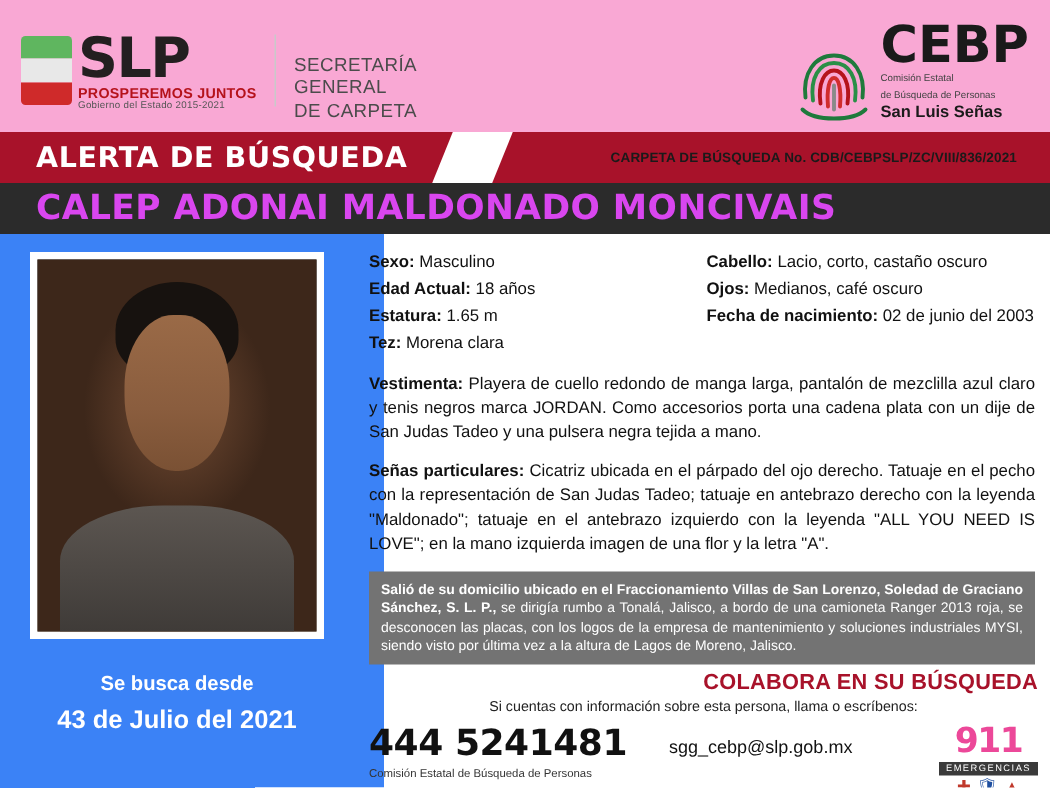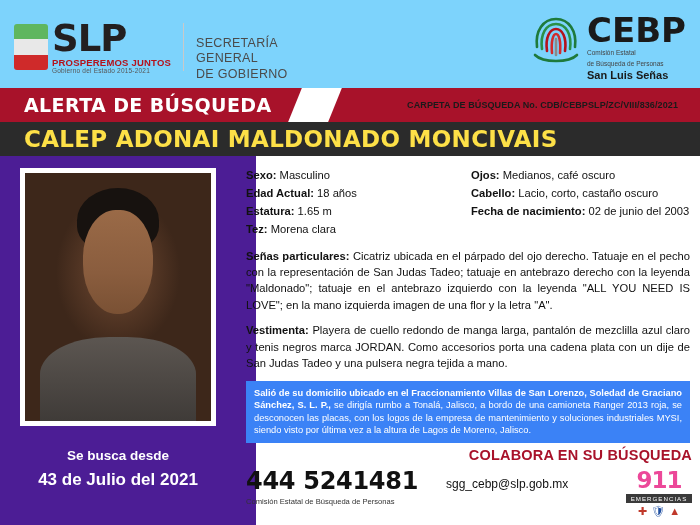--- a/index.html
+++ b/index.html
@@ -8,21 +8,21 @@
     font-family: "Liberation Sans", sans-serif;
     background: #ffffff;
     overflow: hidden;
   }
   .poster { position: relative; width: 700px; height: 525px; background: #fff; }
 
   
   .header {
     position: relative;
     height: 88px;
-    background: #7dd3fc;
+    background: #f9a8d4;
     display: flex;
     align-items: center;
     padding: 6px 14px 0 14px;
   }
   .slp-block { display: flex; align-items: center; }
   .slp-mark {
     width: 34px; height: 46px;
     display: flex; flex-direction: column;
     border-radius: 3px; overflow: hidden;
     margin-right: 4px;
@@ -43,21 +43,21 @@
   .slp-text .slp-sub2 {
     font-size: 6.5px; color: #555; letter-spacing: .2px;
   }
   .hdr-divider {
     width: 1px; height: 48px; background: #c9c9c9; margin: 0 12px;
   }
   .sec-gral {
     font-size: 12.5px; color: #4b4b4b; line-height: 1.25; letter-spacing: .3px; margin-top: 24px;
   }
   .cebp-block {
-    margin-left: auto; display: flex; align-items: flex-start;
+    margin-left: auto; display: flex; align-items: flex-end;
   }
   .cebp-fingerprint {
     width: 46px; height: 50px; margin-right: 8px; position: relative;
   }
   .cebp-text { line-height: 1; }
   .cebp-text .cebp-big {
     font-size: 34px; font-weight: bold; color: #1a1a1a; letter-spacing: 0px;
     font-family: "DejaVu Sans", sans-serif;
   }
   .cebp-text .cebp-sub {
@@ -85,30 +85,30 @@
   .alert-bar .slash {
     position: absolute; left: 295px; top: 0; width: 40px; height: 34px;
     background: #fff; transform: skewX(-22deg);
   }
 
   
   .name-bar {
     height: 34px; background: #2b2b2b; display: flex; align-items: center;
   }
   .name-bar .name {
-    color: #fde047; font-size: 23px; font-weight: bold; letter-spacing: .3px;
+    color: #d946ef; font-size: 23px; font-weight: bold; letter-spacing: .3px;
     padding-left: 24px; font-family: "DejaVu Sans", sans-serif;
   }
 
   
   .body-wrap { position: relative; height: 369px; }
 
   .left-col {
     position: absolute; left: 0; top: 0; width: 256px; height: 369px;
-    background: #4c1d95;
+    background: #3b82f6;
   }
   .photo-frame {
     position: absolute; left: 20px; top: 12px;
     width: 196px; height: 258px;
     background: #fff; padding: 5px;
   }
   .photo {
     width: 100%; height: 100%;
     background:
       radial-gradient(ellipse 62px 78px at 50% 40%, #6d4a33 0%, #553725 55%, #3d271a 100%),
@@ -148,21 +148,21 @@
   .fact b { color: #111; }
 
   .para {
     font-size: 11.2px; color: #111; line-height: 1.47; text-align: justify;
     margin-top: 9px;
   }
   .para b { font-weight: bold; }
 
   .gray-box {
     margin-top: 9px;
-    background: #3b82f6; color: #fff;
+    background: #737373; color: #fff;
     font-size: 9.3px; line-height: 1.34; text-align: justify;
     padding: 6px 8px;
   }
   .gray-box b { font-weight: bold; }
 
   
   .footer {
     position: absolute; left: 236px; top: 287px; right: 0; bottom: 0;
     padding: 4px 8px 0 10px;
   }
@@ -217,21 +217,21 @@
         <div class="slp-sub1">PROSPEREMOS JUNTOS</div>
         <div class="slp-sub2">Gobierno del Estado 2015-2021</div>
       </div>
     </div>
 
     <div class="hdr-divider"></div>
 
     <div class="sec-gral">
       <div>SECRETARÍA</div>
       <div>GENERAL</div>
-      <div>DE GOBIERNO</div>
+      <div>DE CARPETA</div>
     </div>
 
     <div class="cebp-block">
       <div class="cebp-fingerprint">
         <svg width="46" height="50" viewBox="0 0 46 50">
           <g fill="none" stroke-width="2.6" stroke-linecap="round">
             <path d="M4 34 C2 18 10 6 23 6 C36 6 44 18 42 34" stroke="#1e7a3c"></path>
             <path d="M9 36 C7 21 13 11 23 11 C33 11 39 21 37 36" stroke="#2a8f47"></path>
             <path d="M14 38 C12 24 17 16 23 16 C29 16 34 24 32 38" stroke="#b5121b"></path>
             <path d="M19 40 C18 28 20 21 23 21 C26 21 28 28 27 40" stroke="#d12c2c"></path>
@@ -291,52 +291,53 @@
             <b>Estatura:</b>
             <span>1.65 m</span>
           </div>
           <div class="fact">
             <b>Tez:</b>
             <span>Morena clara</span>
           </div>
         </div>
         <div class="col right-side">
           <div class="fact">
+            <b>Cabello:</b>
+            <span>Lacio, corto, castaño oscuro</span>
+          </div>
+          <div class="fact">
             <b>Ojos:</b>
             <span>Medianos, café oscuro</span>
           </div>
           <div class="fact">
-            <b>Cabello:</b>
-            <span>Lacio, corto, castaño oscuro</span>
-          </div>
-          <div class="fact">
             <b>Fecha de nacimiento:</b>
             <span>02 de junio del 2003</span>
           </div>
         </div>
+      </div>
+
+      <div class="para">
+        <b>Vestimenta:</b>
+        <span>Playera de cuello redondo de manga larga, pantalón de mezclilla azul claro y tenis negros marca JORDAN. Como accesorios porta una cadena plata con un dije de San Judas Tadeo y una pulsera negra tejida a mano.</span>
       </div>
 
       <div class="para">
         <b>Señas particulares:</b>
         <span>Cicatriz ubicada en el párpado del ojo derecho. Tatuaje en el pecho con la representación de San Judas Tadeo; tatuaje en antebrazo derecho con la leyenda "Maldonado"; tatuaje en el antebrazo izquierdo con la leyenda "ALL YOU NEED IS LOVE"; en la mano izquierda imagen de una flor y la letra "A".</span>
       </div>
 
-      <div class="para">
-        <b>Vestimenta:</b>
-        <span>Playera de cuello redondo de manga larga, pantalón de mezclilla azul claro y tenis negros marca JORDAN. Como accesorios porta una cadena plata con un dije de San Judas Tadeo y una pulsera negra tejida a mano.</span>
-      </div>
-
       <div class="gray-box">
         <b>Salió de su domicilio ubicado en el Fraccionamiento Villas de San Lorenzo, Soledad de Graciano Sánchez, S. L. P.,</b>
         <span>se dirigía rumbo a Tonalá, Jalisco, a bordo de una camioneta Ranger 2013 roja, se desconocen las placas, con los logos de la empresa de mantenimiento y soluciones industriales MYSI, siendo visto por última vez a la altura de Lagos de Moreno, Jalisco.</span>
       </div>
     </div>
 
     <div class="footer">
       <div class="collab">COLABORA EN SU BÚSQUEDA</div>
+      <div class="collab-sub">Si cuentas con información sobre esta persona, llama o escríbenos:</div>
 
       <div class="foot-row">
         <div class="phone-block">
           <div class="phone">444 5241481</div>
           <div class="phone-sub">Comisión Estatal de Búsqueda de Personas</div>
         </div>
         <div class="mail-block">
           <div class="mail">sgg_cebp@slp.gob.mx</div>
         </div>
         <div class="emerg">

